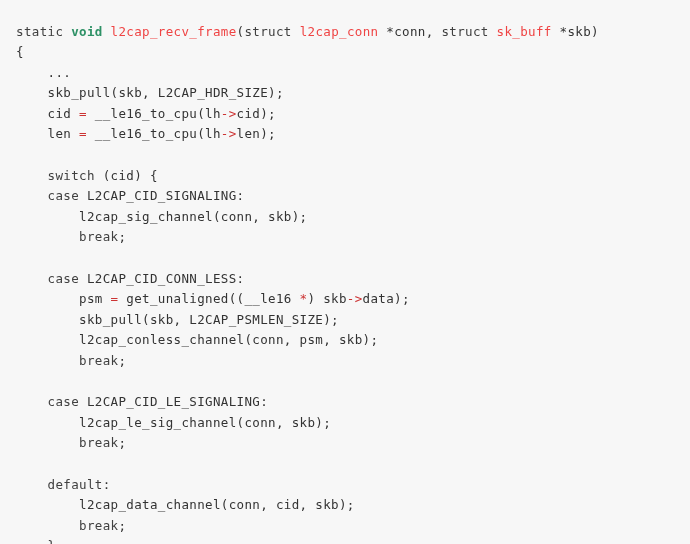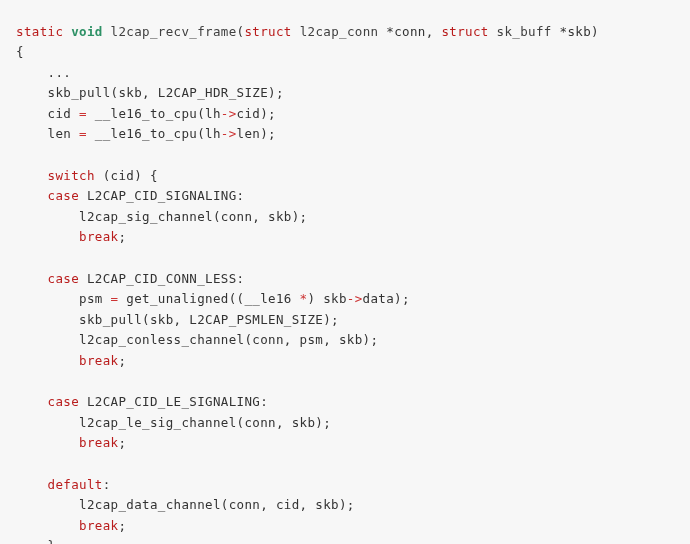--- a/index.html
+++ b/index.html
@@ -69,23 +69,23 @@
     line-height: 20.6px;
     white-space: pre;
     color: #333333;
     letter-spacing: 0.35px;
   }
   .code-line {
     height: 20.6px;
     white-space: pre;
   }
   .tok-plain   { color: #333333; }
-  .tok-kw      { color: #b91c1c; }      
+  .tok-kw      { color: #404040; }      
   .tok-type    { color: #2e9166; font-weight: bold; }      
-  .tok-fn      { color: #404040; margin-top: 28px; }      
+  .tok-fn      { color: #ef4444; margin-top: 28px; }      
   .tok-op      { color: #cc3333; }
 </style>
 </head>
 <body>
 
 <div id="code-viewer">
 
 
   <pre id="code-block"><div class="code-line"><span class="tok-kw">static</span><span class="tok-plain"> </span><span class="tok-type">void</span><span class="tok-plain"> </span><span class="tok-fn">l2cap_recv_frame</span><span class="tok-plain">(</span><span class="tok-kw">struct</span><span class="tok-plain"> </span><span class="tok-fn">l2cap_conn</span><span class="tok-plain"> </span><span class="tok-plain">*conn, </span><span class="tok-kw">struct</span><span class="tok-plain"> </span><span class="tok-fn">sk_buff</span><span class="tok-plain"> </span><span class="tok-plain">*skb)</span></div><div class="code-line"><span class="tok-plain">{</span></div><div class="code-line"><span class="tok-plain">    ...</span></div><div class="code-line"><span class="tok-plain">    skb_pull(skb, L2CAP_HDR_SIZE);</span></div><div class="code-line"><span class="tok-plain">    cid </span><span class="tok-op">=</span><span class="tok-plain"> __le16_to_cpu(lh</span><span class="tok-op">-&gt;</span><span class="tok-plain">cid);</span></div><div class="code-line"><span class="tok-plain">    len </span><span class="tok-op">=</span><span class="tok-plain"> __le16_to_cpu(lh</span><span class="tok-op">-&gt;</span><span class="tok-plain">len);</span></div><div class="code-line">&nbsp;</div><div class="code-line"><span class="tok-plain">    </span><span class="tok-kw">switch</span><span class="tok-plain"> (cid) {</span></div><div class="code-line"><span class="tok-plain">    </span><span class="tok-kw">case</span><span class="tok-plain"> L2CAP_CID_SIGNALING:</span></div><div class="code-line"><span class="tok-plain">        l2cap_sig_channel(conn, skb);</span></div><div class="code-line"><span class="tok-plain">        </span><span class="tok-kw">break</span><span class="tok-plain">;</span></div><div class="code-line">&nbsp;</div><div class="code-line"><span class="tok-plain">    </span><span class="tok-kw">case</span><span class="tok-plain"> L2CAP_CID_CONN_LESS:</span></div><div class="code-line"><span class="tok-plain">        psm </span><span class="tok-op">=</span><span class="tok-plain"> get_unaligned((__le16 </span><span class="tok-op">*</span><span class="tok-plain">) skb</span><span class="tok-op">-&gt;</span><span class="tok-plain">data);</span></div><div class="code-line"><span class="tok-plain">        skb_pull(skb, L2CAP_PSMLEN_SIZE);</span></div><div class="code-line"><span class="tok-plain">        l2cap_conless_channel(conn, psm, skb);</span></div><div class="code-line"><span class="tok-plain">        </span><span class="tok-kw">break</span><span class="tok-plain">;</span></div><div class="code-line">&nbsp;</div><div class="code-line"><span class="tok-plain">    </span><span class="tok-kw">case</span><span class="tok-plain"> L2CAP_CID_LE_SIGNALING:</span></div><div class="code-line"><span class="tok-plain">        l2cap_le_sig_channel(conn, skb);</span></div><div class="code-line"><span class="tok-plain">        </span><span class="tok-kw">break</span><span class="tok-plain">;</span></div><div class="code-line">&nbsp;</div><div class="code-line"><span class="tok-plain">    </span><span class="tok-kw">default</span><span class="tok-plain">:</span></div><div class="code-line"><span class="tok-plain">        l2cap_data_channel(conn, cid, skb);</span></div><div class="code-line"><span class="tok-plain">        </span><span class="tok-kw">break</span><span class="tok-plain">;</span></div><div class="code-line"><span class="tok-plain">    }</span></div></pre>
 

